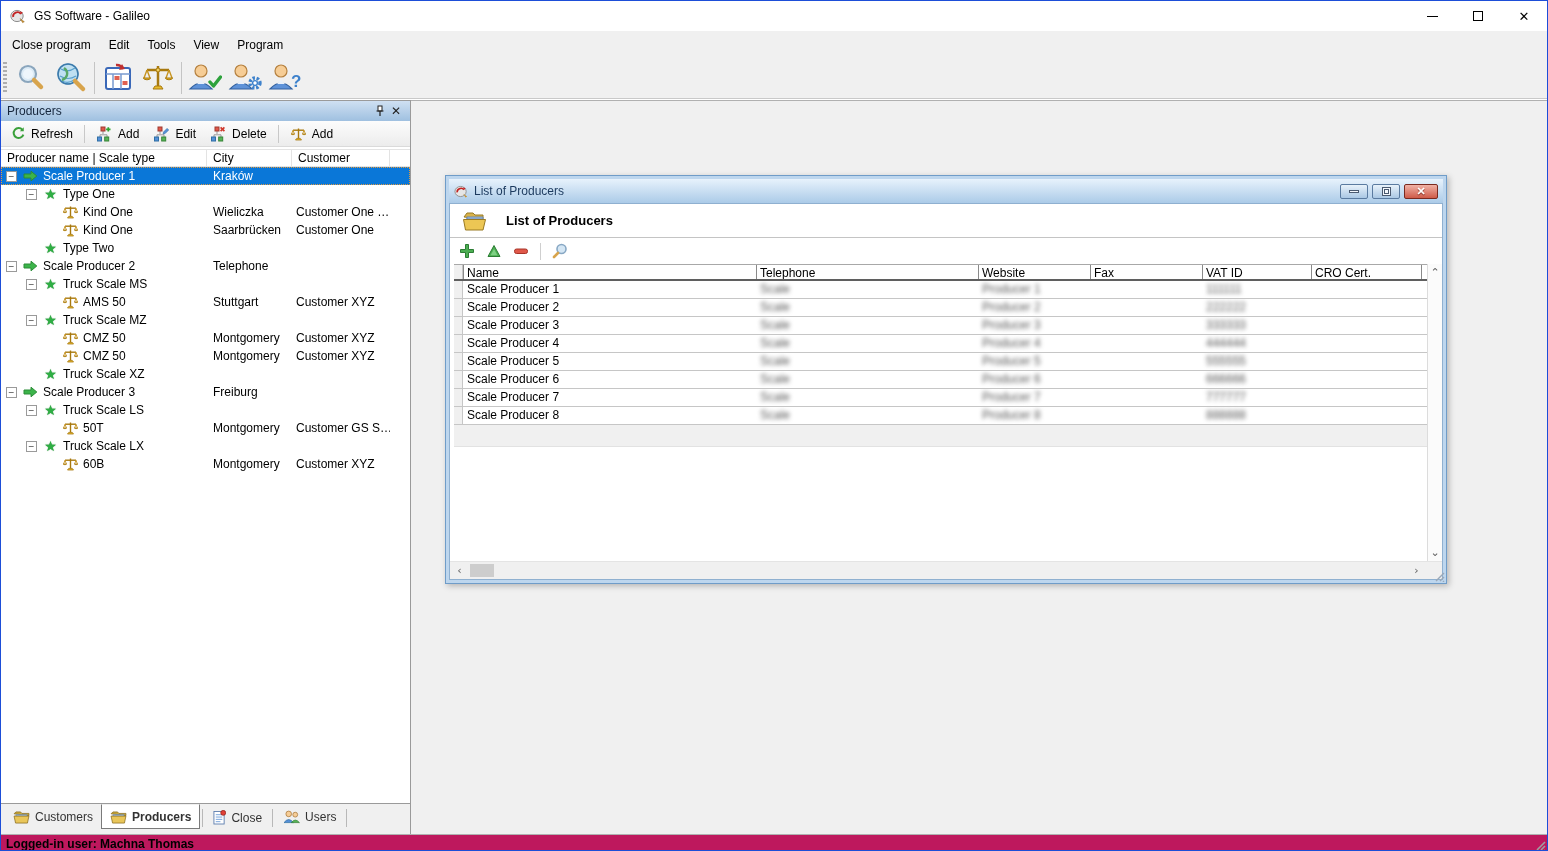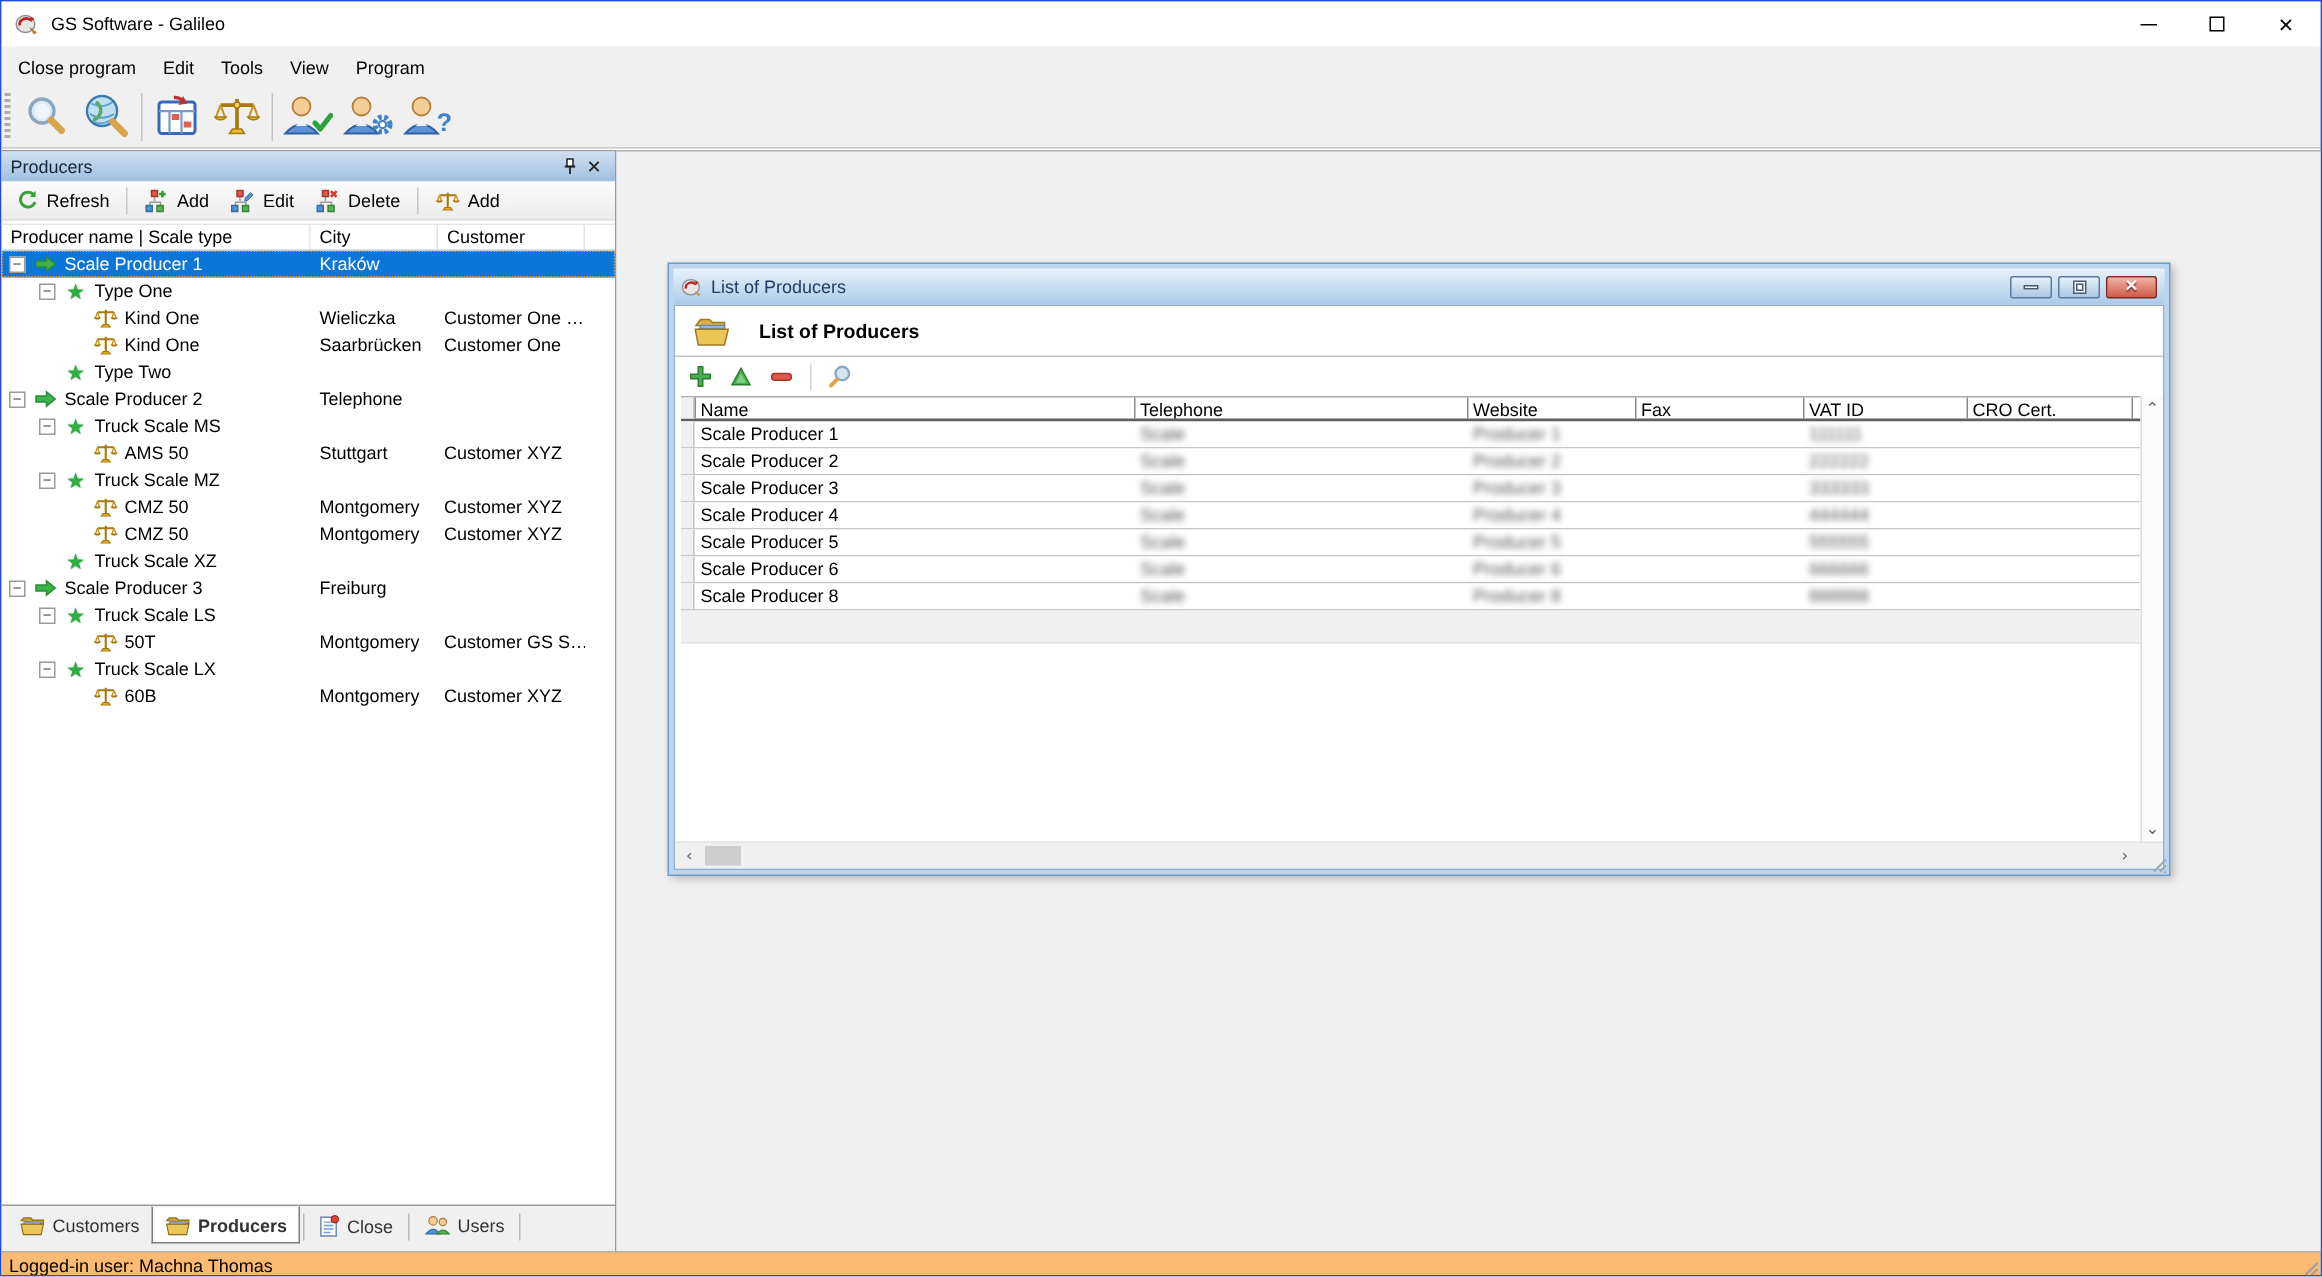--- a/index.html
+++ b/index.html
@@ -50,21 +50,21 @@
   .t-icon{flex:none;width:17px;height:16px;margin-right:4px;display:flex;align-items:center;justify-content:center;}
   .star-ico{color:#2fae44;font-size:14px;line-height:14px;text-shadow:0 0 1px #1d7a2c;}
 
   
   .tabstrip{position:absolute;left:0;top:803px;width:410px;height:30px;background:#f0f0f0;border-right:1px solid #9a9a9a;display:flex;align-items:flex-start;padding:3px 4px 0 4px;}
   .tab{display:flex;align-items:center;gap:5px;padding:3px 8px 4px 8px;color:#333;white-space:nowrap;}
   .tab.active{background:#fff;border:1px solid #7a7a7a;border-top:1px solid #f0f0f0;font-weight:bold;margin-top:-3px;padding-top:5px;}
   .tab-sep{width:1px;height:18px;background:#b8b8b8;margin:2px 2px 0 2px;}
 
   
-  .statusbar{position:absolute;left:0;top:833px;right:0;height:18px;background:#fdba74;border-top:1px solid #b0b0b0;display:flex;align-items:center;padding-left:5px;}
+  .statusbar{position:absolute;left:0;top:833px;right:0;height:18px;background:#be185d;border-top:1px solid #b0b0b0;display:flex;align-items:center;padding-left:5px;font-weight:bold;}
   .status-grip{position:absolute;right:1px;bottom:1px;width:13px;height:13px;}
 
   
   .mdi-client{position:absolute;left:410px;top:99px;width:1304px;height:734px;background:#f0f0f0;border-top:1px solid #b0b0b0;}
 
   
   .mdi{position:absolute;left:34px;top:74px;width:1002px;height:409px;background:#bdd6ee;border:1px solid #6f9cc8;padding:3px;box-shadow:2px 2px 6px rgba(0,0,0,.25);display:flex;flex-direction:column;}
   .mdi-titlebar{height:24px;background:linear-gradient(#e7f2fc,#abcbe8);display:flex;align-items:center;padding:0 5px;flex:none;}
   .mdi-title{flex:1;color:#1c3a5e;padding-left:5px;}
   .mdi-btn{width:28px;height:15px;border:1px solid #5a7ba0;border-radius:2px;margin-left:4px;background:linear-gradient(#e8f2fa,#aac8e4);display:flex;align-items:center;justify-content:center;}
@@ -733,20 +733,31 @@
                 <div class="gc c-tel"><span class="censored">Scale</span></div>
                 <div class="gc c-email"><span class="censored">Producer 6</span></div>
                 <div class="gc c-web"><span class="censored">Producer 6</span></div>
                 <div class="gc c-fax"></div>
                 <div class="gc c-vat"><span class="censored">666666</span></div>
                 <div class="gc c-cro"></div>
                 <div class="gc c-rest"></div>
               </div>
               <div class="g-row">
                 <div class="gc c-sel"></div>
+                <div class="gc c-name"><span>Scale Producer 7</span></div>
+                <div class="gc c-tel"><span class="censored">Scale</span></div>
+                <div class="gc c-email"><span class="censored">Producer 7</span></div>
+                <div class="gc c-web"><span class="censored">Producer 7</span></div>
+                <div class="gc c-fax"></div>
+                <div class="gc c-vat"><span class="censored">777777</span></div>
+                <div class="gc c-cro"></div>
+                <div class="gc c-rest"></div>
+              </div>
+              <div class="g-row">
+                <div class="gc c-sel"></div>
                 <div class="gc c-name"><span>Scale Producer 8</span></div>
                 <div class="gc c-tel"><span class="censored">Scale</span></div>
                 <div class="gc c-email"><span class="censored">Producer 8</span></div>
                 <div class="gc c-web"><span class="censored">Producer 8</span></div>
                 <div class="gc c-fax"></div>
                 <div class="gc c-vat"><span class="censored">888888</span></div>
                 <div class="gc c-cro"></div>
                 <div class="gc c-rest"></div>
               </div>
               <div class="g-footerband"></div>

